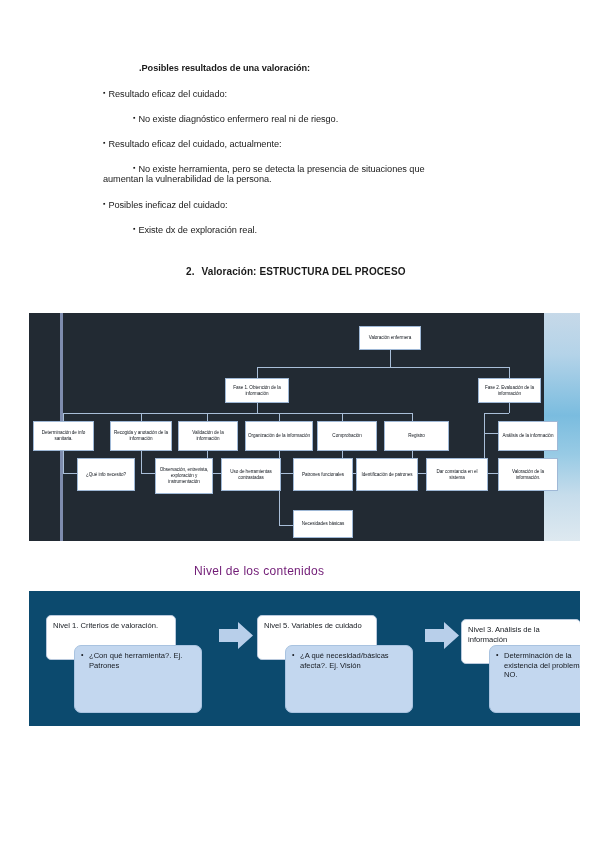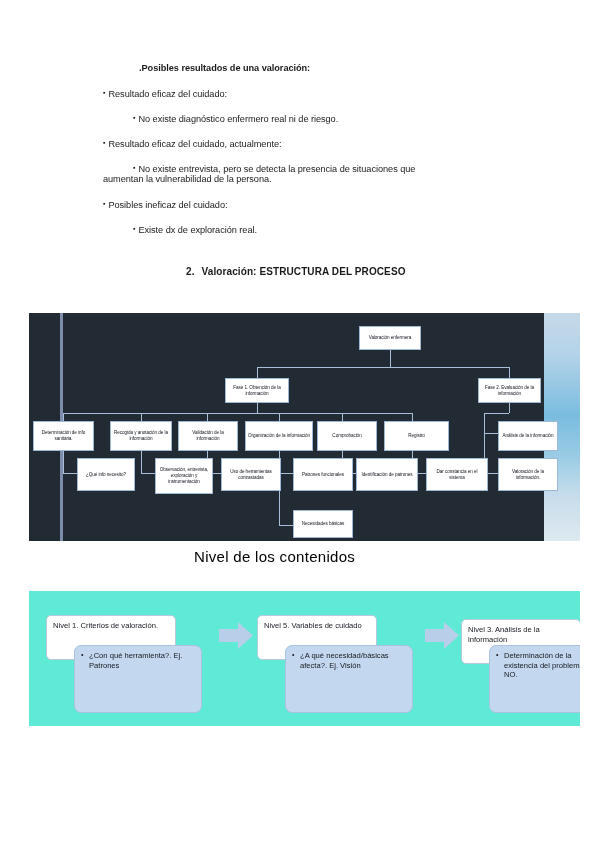--- a/index.html
+++ b/index.html
@@ -55,28 +55,28 @@
     padding:1px 2px;
     letter-spacing:-0.05px;
   }
   .node span{display:block;}
   .conn{position:absolute;background:#a9bed8;}
   .conn.h{height:1px;}
   .conn.v{width:1px;}
 
   
   .subtitle{
-    position:absolute;left:194px;top:548px;
-    font-size:15px;letter-spacing:0.3px;color:#000000;
+    position:absolute;left:194px;top:564px;
+    font-size:12px;letter-spacing:0.3px;color:#701a75;
   }
 
   
   .diagram2{
     position:absolute;left:29px;top:591px;width:551px;height:135px;
-    background:#5eead4;overflow:hidden;
+    background:#0c4a6e;overflow:hidden;
   }
   .lvl-head{
     position:absolute;background:#ffffff;border:1px solid #b9c9dd;
     border-radius:5px;
     font-size:7.6px;line-height:9.6px;color:#15191f;
     padding:5px 6px 4px 6px;box-sizing:border-box;
   }
   .lvl-body{
     position:absolute;background:#c3d7ef;border:1px solid #a9c3e0;
     border-radius:7px;
@@ -103,21 +103,21 @@
 
     <div class="t-line t-ind2">
       <span class="bullet">▪</span><span>No existe diagnóstico enfermero real ni de riesgo.</span>
     </div>
 
     <div class="t-line t-ind1">
       <span class="bullet">▪</span><span>Resultado eficaz del cuidado, actualmente:</span>
     </div>
 
     <div class="t-line t-wrap">
-      <span class="bullet">▪</span><span>No existe entrevista, pero se detecta la presencia de situaciones que</span>
+      <span class="bullet">▪</span><span>No existe herramienta, pero se detecta la presencia de situaciones que</span>
       <span class="cont">aumentan la vulnerabilidad de la persona.</span>
     </div>
 
     <div class="t-line t-ind1">
       <span class="bullet">▪</span><span>Posibles ineficaz del cuidado:</span>
     </div>
 
     <div class="t-line t-ind2">
       <span class="bullet">▪</span><span>Existe dx de exploración real.</span>
     </div>

